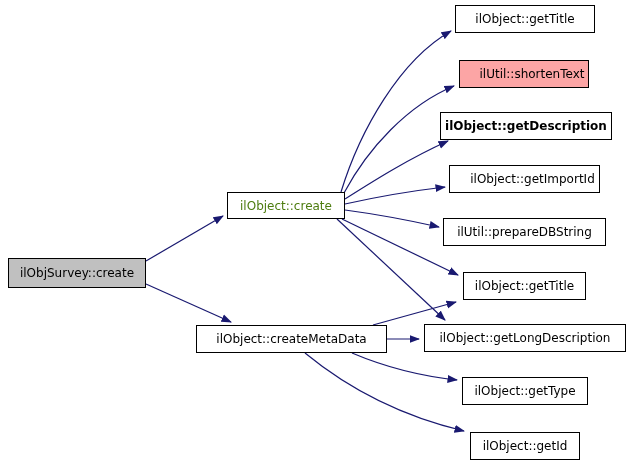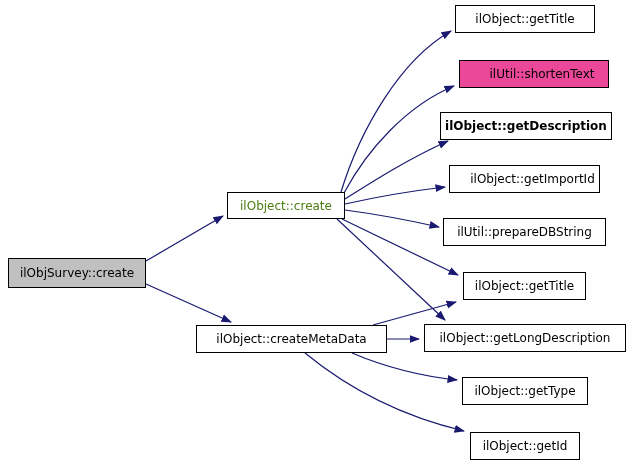--- a/index.html
+++ b/index.html
@@ -72,21 +72,21 @@
       </div>
       <div class="node" style="left: 227px; top: 192px; width: 118px; height: 27px; background: rgb(255, 255, 255); border-color: rgb(0, 0, 0); color: #4d7c0f;">
         <span>ilObject::create</span>
       </div>
       <div class="node" style="left: 196px; top: 325px; width: 191px; height: 28px; background: rgb(255, 255, 255); border-color: rgb(0, 0, 0); color: rgb(0, 0, 0);">
         <span>ilObject::createMetaData</span>
       </div>
       <div class="node" style="left: 455px; top: 5px; width: 140px; height: 28px; background: rgb(255, 255, 255); border-color: rgb(0, 0, 0); color: rgb(0, 0, 0);">
         <span>ilObject::getTitle</span>
       </div>
-      <div class="node" style="left: 459px; top: 60px; width: 150px; height: 28px; background: #ec4899; border-color: rgb(0, 0, 0); color: rgb(0, 0, 0); padding-left: 16px;">
+      <div class="node" style="left: 459px; top: 60px; width: 130px; height: 28px; background: #fca5a5; border-color: rgb(0, 0, 0); color: rgb(0, 0, 0); padding-left: 16px;">
         <span>ilUtil::shortenText</span>
       </div>
       <div class="node" style="left: 440px; top: 112px; width: 172px; height: 28px; background: rgb(255, 255, 255); border-color: rgb(0, 0, 0); color: rgb(0, 0, 0); font-weight: bold;">
         <span>ilObject::getDescription</span>
       </div>
       <div class="node" style="left: 449px; top: 165px; width: 151px; height: 28px; background: rgb(255, 255, 255); border-color: rgb(0, 0, 0); color: rgb(0, 0, 0); padding-left: 16px;">
         <span>ilObject::getImportId</span>
       </div>
       <div class="node" style="left: 443px; top: 218px; width: 163px; height: 28px; background: rgb(255, 255, 255); border-color: rgb(0, 0, 0); color: rgb(0, 0, 0);">
         <span>ilUtil::prepareDBString</span>

